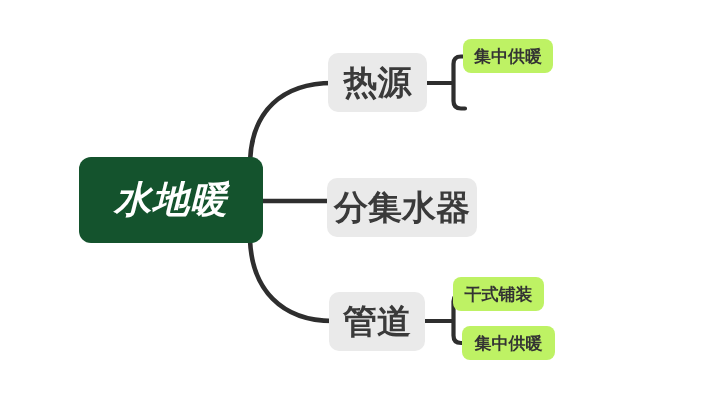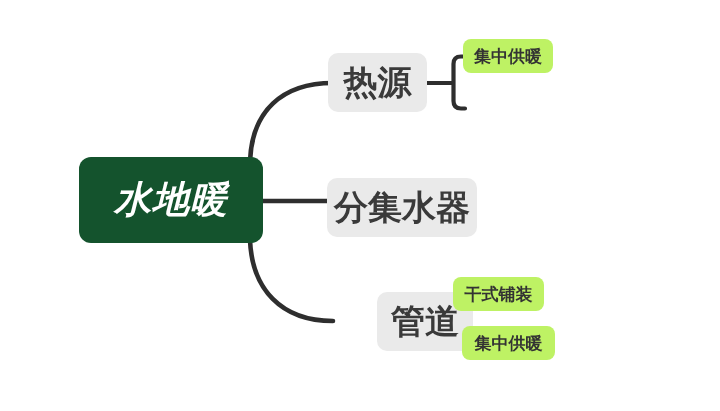--- a/index.html
+++ b/index.html
@@ -52,21 +52,21 @@
 
   .node.branch {
     background: #eaeaea;
     border-radius: 10px;
     color: #3a3a3a;
     font-size: 34px;
     font-weight: 600;
   }
   .node.branch.heat     { left: 328px; top: 53px;  width: 99px;  height: 59px; }
   .node.branch.manifold { left: 327px; top: 171px; width: 150px; height: 59px; margin-top: 7px; }
-  .node.branch.pipe     { left: 329px; top: 292px; width: 96px;  height: 59px; margin-left: 48px; }
+  .node.branch.pipe     { left: 329px; top: 292px; width: 96px;  height: 59px; }
 
   .node.child {
     background: #bef264;
     border-radius: 8px;
     color: #333333;
     font-size: 17px;
     font-weight: 600;
   }
   .node.child.central { left: 463px; top: 39px;  width: 90px; height: 34px; }
   .node.child.boiler  { left: 463px; top: 91px;  width: 74px; height: 34px; }

